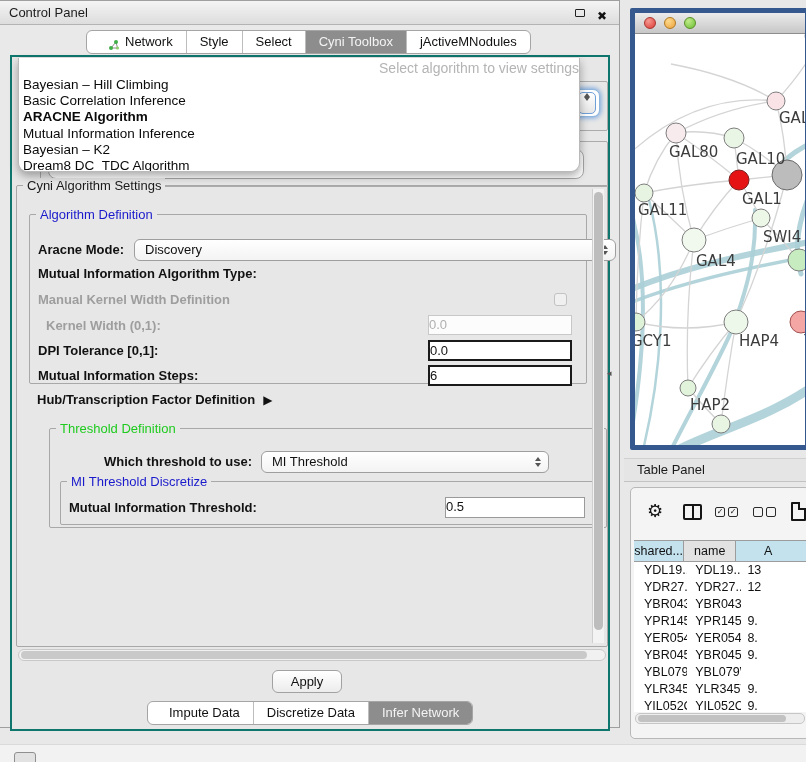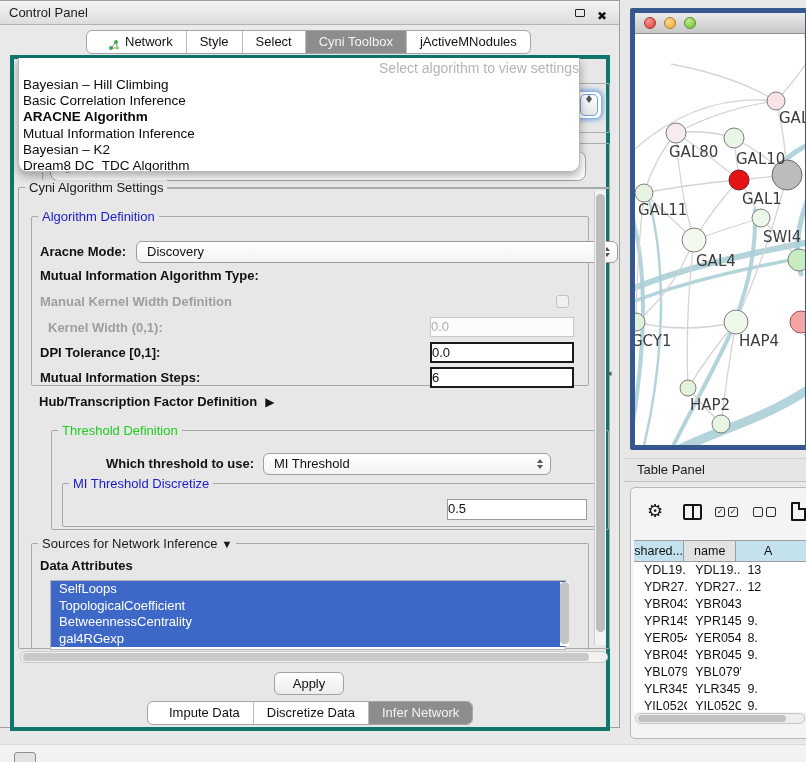--- a/index.html
+++ b/index.html
@@ -13,21 +13,21 @@
   .float-icon { right:34px; top:8px; width:10px; height:8px; border:1.5px solid #222; border-radius:1px; }
   .close-icon { right:12px; top:4px; font-size:12px; font-weight:bold; color:#111; }
 
   .seg-tabs { display:flex; height:24px; background:#ffffff; border:1px solid #a5a5a5; border-radius:6px; overflow:hidden; font-size:13px; color:#111;padding-left:8px; }
   .seg-tabs .tab { display:flex; align-items:center; gap:5px; padding:0 13px; border-left:1px solid #bdbdbd; line-height:22px; white-space:nowrap; }
   .seg-tabs .tab:first-child { border-left:none; }
   .seg-tabs .tab.selected { background:var(--tab-sel); color:#f4f4f4; }
   .top-tabs { left:86px; top:29px; }
   .bottom-tabs { left:147px; top:700px; }
 
-  .cp-content { left:10px; top:54px; width:600px; height:676px; background:#e7e7e7; border:4px solid #0f766e; }
+  .cp-content { left:10px; top:54px; width:600px; height:676px; background:#e7e7e7; border:2px solid #0f766e; }
 
   
   .frag-group { border:1px solid #ababab; border-radius:2px; }
   .frag-g1 { left:28px; top:24px; width:568px; height:50px; }
   .frag-g2 { left:28px; top:84px; width:568px; height:46px; }
   .frag-combo1 { left:36px; top:32px; width:552px; height:28px; background:#ffffff; border:1px solid #8fb5dd; border-radius:7px; box-shadow:0 0 5px 1px rgba(96,150,220,.85); }
   .frag-combo1 .stepper-btn { right:3px; top:2px; width:18px; height:22px; border:1px solid #6f9fd8; border-radius:5px; background:linear-gradient(#ffffff,#e6e6e6); }
   .frag-combo2 { left:36px; top:92px; width:536px; height:30px; background:#fdfdfd; border:1px solid #a6a6a6; border-radius:8px; font-size:13px; color:#a3a3a3; line-height:28px; padding-left:13px; }
 
   
@@ -221,37 +221,25 @@
         <div class="abs combo" style="left:211px; top:22px; width:288px; height:22px;">
           <span>MI Threshold</span>
           <span class="arrows">
               <i class="up"></i>
               <i class="dn"></i>
             </span>
         </div>
 
         <div class="abs groupbox midef-group">
           <span class="gtitle blue">MI Threshold Discretize</span>
+          <div class="abs flabel" style="left:8px; top:18px;">Mutual Information Threshold:</div>
           <div class="abs tfield thin" style="left:384px; top:15px; width:140px; height:21px;">0.5</div>
         </div>
       </div>
 
-      <div class="abs groupbox src-group">
-        <span class="gtitle"><span>Sources for Network Inference</span><span class="tri-down">▼</span></span>
-        <div class="abs flabel" style="left:8px; top:14px;">Data Attributes</div>
-        <div class="abs attr-list" id="attrList">
-            <div class="attr-item">SelfLoops</div>
-            <div class="attr-item">TopologicalCoefficient</div>
-            <div class="attr-item">BetweennessCentrality</div>
-            <div class="attr-item">gal4RGexp</div>
-          </div>
-        <div class="abs list-vscroll" style="left:528px; top:38px;">
-            <div class="thumb"></div>
-          </div>
-      </div>
 
       <div class="abs panel-vscroll">
           <div class="abs thumb"></div>
         </div>
     </div>
 
     <div class="abs hscroll">
         <div class="abs thumb"></div>
       </div>
 

